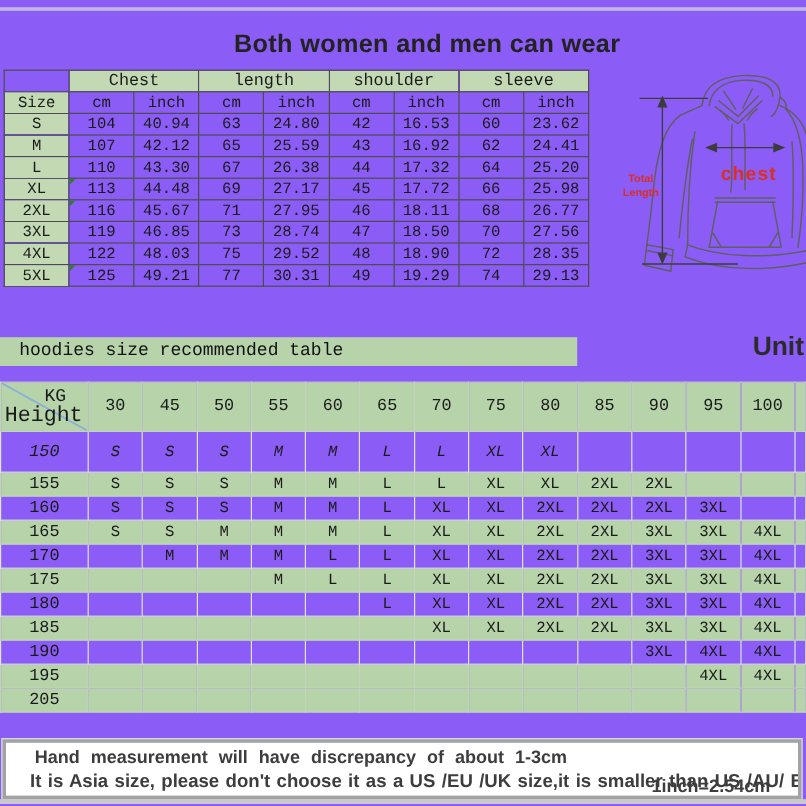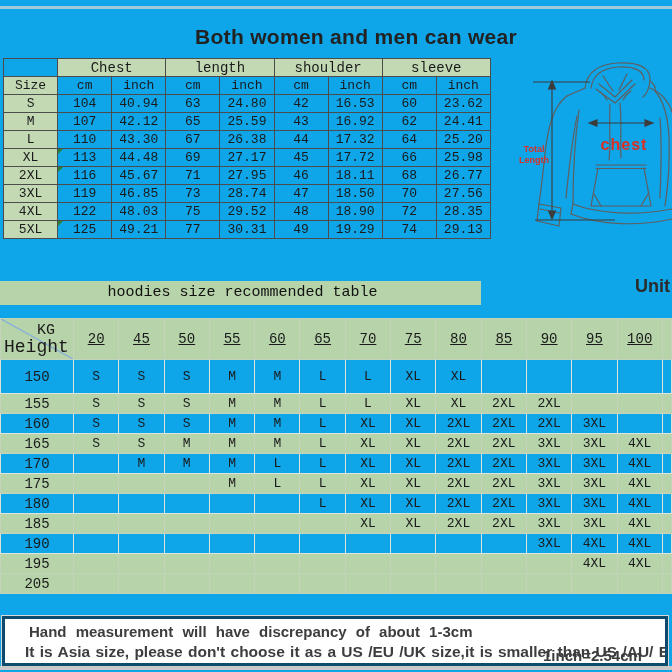--- a/index.html
+++ b/index.html
@@ -1,17 +1,17 @@
 <!DOCTYPE html>
 <html><head>
 <meta charset="utf-8">
 <style>
   html,body { margin:0; padding:0; background:#fff; }
   .stage {
-    position:relative; width:672px; height:672px; background:#0ea5e9;
+    position:relative; width:672px; height:672px; background:#8b5cf6;
     overflow:hidden; font-family:"Liberation Sans", sans-serif; color:#1a1a1a;
   }
   .artifact { position:absolute; left:0; right:0; background:#d6d6d6; }
 
   .page-title {
     position:absolute; top:25px; left:40px; right:0; text-align:center;
     font-size:21px; font-weight:bold; color:#222; letter-spacing:.3px;
   }
 
   
@@ -31,49 +31,49 @@
     border-top:5px solid #2f7d31; border-right:5px solid transparent;
   }
 
   
   .hoodie-wrap { position:absolute; left:503px; top:58px; width:169px; height:200px;text-align:center; }
 
   
   .rec-bar {
     position:absolute; left:0; top:281px; width:481px; height:24px;
     background:#b7d3a9; font-family:"Liberation Mono", monospace;
-    font-size:15px; line-height:24px; padding-left:4px; box-sizing:border-box; color:#111;text-align:center;
+    font-size:15px; line-height:24px; padding-left:16px; box-sizing:border-box; color:#111;
   }
   .unit-label {
-    position:absolute; top:276px; right:2px; font-weight:bold; font-size:18px; color:#2b2b2b;
+    position:absolute; top:276px; right:2px; font-weight:bold; font-size:22px; color:#2b2b2b;
   }
 
   
   #matrix-table {
     position:absolute; left:0; top:318px; width:672px;
     border-collapse:collapse; table-layout:fixed;
     font-family:"Liberation Mono", monospace; font-size:13px;
   }
   #matrix-table th, #matrix-table td {
     border:1px solid #dde4d9; height:19px; text-align:center;
     font-weight:normal; padding:0; overflow:hidden;
   }
-  #matrix-table thead th { background:#b7d3a9; border-color:#c3d4ba; height:40px; font-size:14px;text-decoration:underline; }
+  #matrix-table thead th { background:#b7d3a9; border-color:#c3d4ba; height:40px; font-size:14px; }
   #matrix-table tr.gr td, #matrix-table tr.gr th { background:#b7d3a9; border-color:#c3d4ba; }
-  #matrix-table tr.tall td, #matrix-table tr.tall th { height:33px; }
+  #matrix-table tr.tall td, #matrix-table tr.tall th { height:33px;font-style:italic; }
   #matrix-table td.hcol, #matrix-table th.hcol { font-size:14px; }
   th.corner { position:relative; }
   th.corner .kg  { position:absolute; top:3px;  left:36px; font-size:15px; }
   th.corner .hgt { position:absolute; bottom:2px; left:3px; font-size:18px; }
   th.corner svg { position:absolute; inset:0; width:100%; height:100%; }
 
   
   .footer-box {
     position:absolute; left:2px; top:616px; width:660px; height:44px;
-    background:#fff; border:3px solid #0c4a6e; box-shadow:0 0 0 1px #d8d8d8;
+    background:#fff; border:3px solid #a3a3a3; box-shadow:0 0 0 1px #d8d8d8;
     font-weight:bold; color:#3d3d3d; font-size:15px; overflow:hidden;
   }
   .footer-line1 { position:absolute; top:4px; left:24px; white-space:nowrap; word-spacing:5px; }
   .footer-line1-right { position:absolute; top:4px; left:538px; white-space:nowrap;margin-top:24px; }
   .footer-line2 { position:absolute; top:24px; left:20px; white-space:nowrap; word-spacing:1px; font-size:15.5px; }
 </style>
 </head>
 <body>
 
 <div class="stage">
@@ -282,21 +282,21 @@
       </colgroup>
       <thead>
         <tr>
           <th class="corner">
             <svg viewBox="0 0 73 40" preserveAspectRatio="none">
               <line x1="0" y1="0" x2="73" y2="40" stroke="#8ab2d6" stroke-width="1.5"></line>
             </svg>
             <span class="kg">KG</span>
             <span class="hgt">Height</span>
           </th>
-          <th>20</th>
+          <th>30</th>
           <th>45</th>
           <th>50</th>
           <th>55</th>
           <th>60</th>
           <th>65</th>
           <th>70</th>
           <th>75</th>
           <th>80</th>
           <th>85</th>
           <th>90</th>

